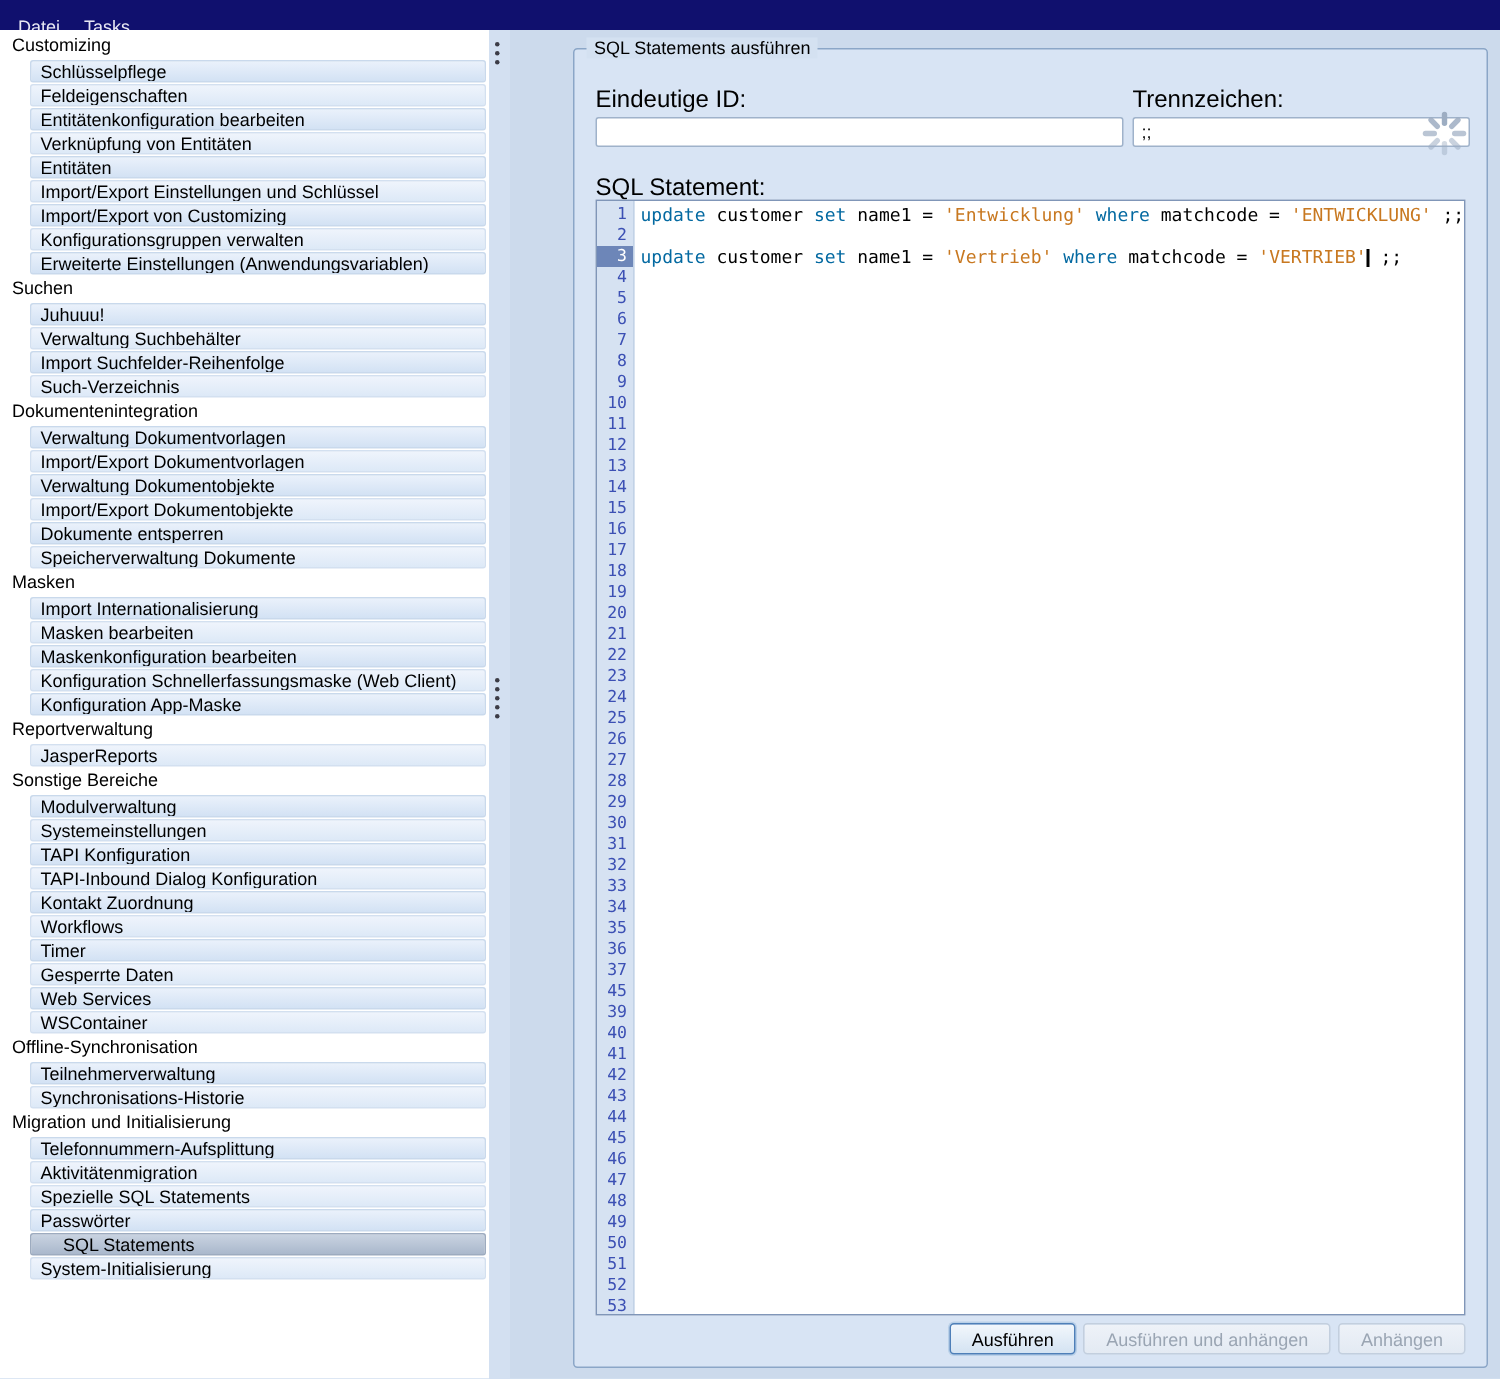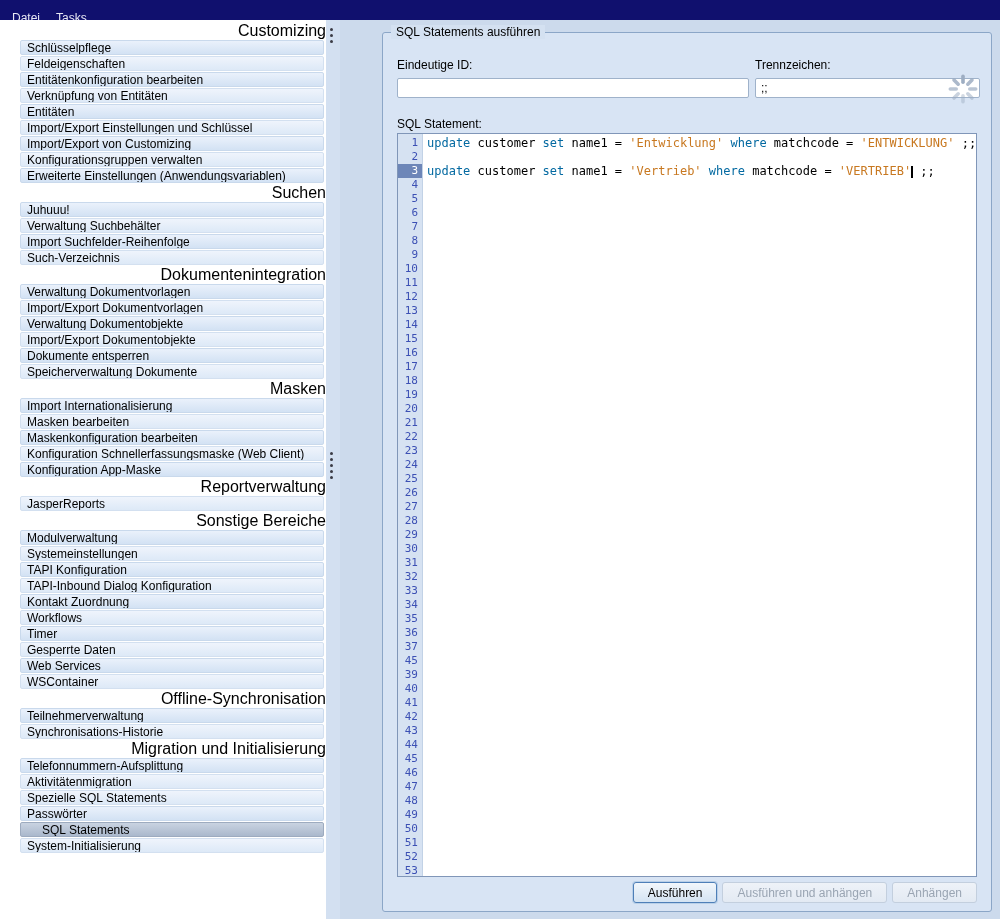--- a/index.html
+++ b/index.html
@@ -16,22 +16,22 @@
   .menu-item{
     color:#e8e8f4;font-size:12px;padding:2px 8px;cursor:default;white-space:nowrap;
   }
   
   .sidebar{
     position:absolute;top:20px;left:0;width:326px;height:899px;
     background:#ffffff;overflow:hidden;box-sizing:border-box;
   }
   .side-list{padding-top:2px;}
   .side-section{
-    height:17px;line-height:17px;padding-left:8px;font-size:16px;color:#000;
-    white-space:nowrap;cursor:default;text-align:right;
+    height:17px;line-height:17px;padding-left:8px;font-size:12px;color:#000;
+    white-space:nowrap;cursor:default;
   }
   .side-item{
     height:15px;line-height:15px;margin:1px 2px 1px 20px;padding-left:6px;
     font-size:12px;color:#000;border-radius:2px;white-space:nowrap;overflow:hidden;
     background:linear-gradient(180deg,#eaf1fb 0%,#d3e2f4 100%);
     border:1px solid #c9d9ec;box-sizing:border-box;cursor:default;
   }
   .side-item.alt{
     background:linear-gradient(180deg,#eff4fc 0%,#dde9f7 100%);
     border-color:#d3e0f0;
@@ -56,21 +56,21 @@
     background:#ccdaec;
   }
   .groupbox{
     position:absolute;left:6px;top:12px;right:8px;bottom:7px;
     background:#d8e4f4;border:1px solid #8ba6c7;border-radius:3px;margin-left:36px;
   }
   .gb-title{
     position:absolute;top:-8px;left:8px;padding:0 5px;font-size:12px;color:#000;
     background:#d4e1f1;white-space:nowrap;
   }
-  .lbl{position:absolute;font-size:12px;color:#000;white-space:nowrap;}
+  .lbl{position:absolute;font-size:16px;color:#000;white-space:nowrap;}
   .lbl-id{left:14px;top:25px;}
   .lbl-sep{left:372px;top:25px;}
   .lbl-sql{left:14px;top:84px;}
   .field{
     position:absolute;height:20px;box-sizing:border-box;border:1px solid #9fb2ca;
     border-radius:2px;background:#ffffff;font-size:12px;padding:0 5px;
     font-family:"Liberation Sans",sans-serif;color:#000;outline:none;
   }
   .field-id{left:14px;top:45px;width:352px;}
   .field-sep{left:372px;top:45px;width:225px;}

